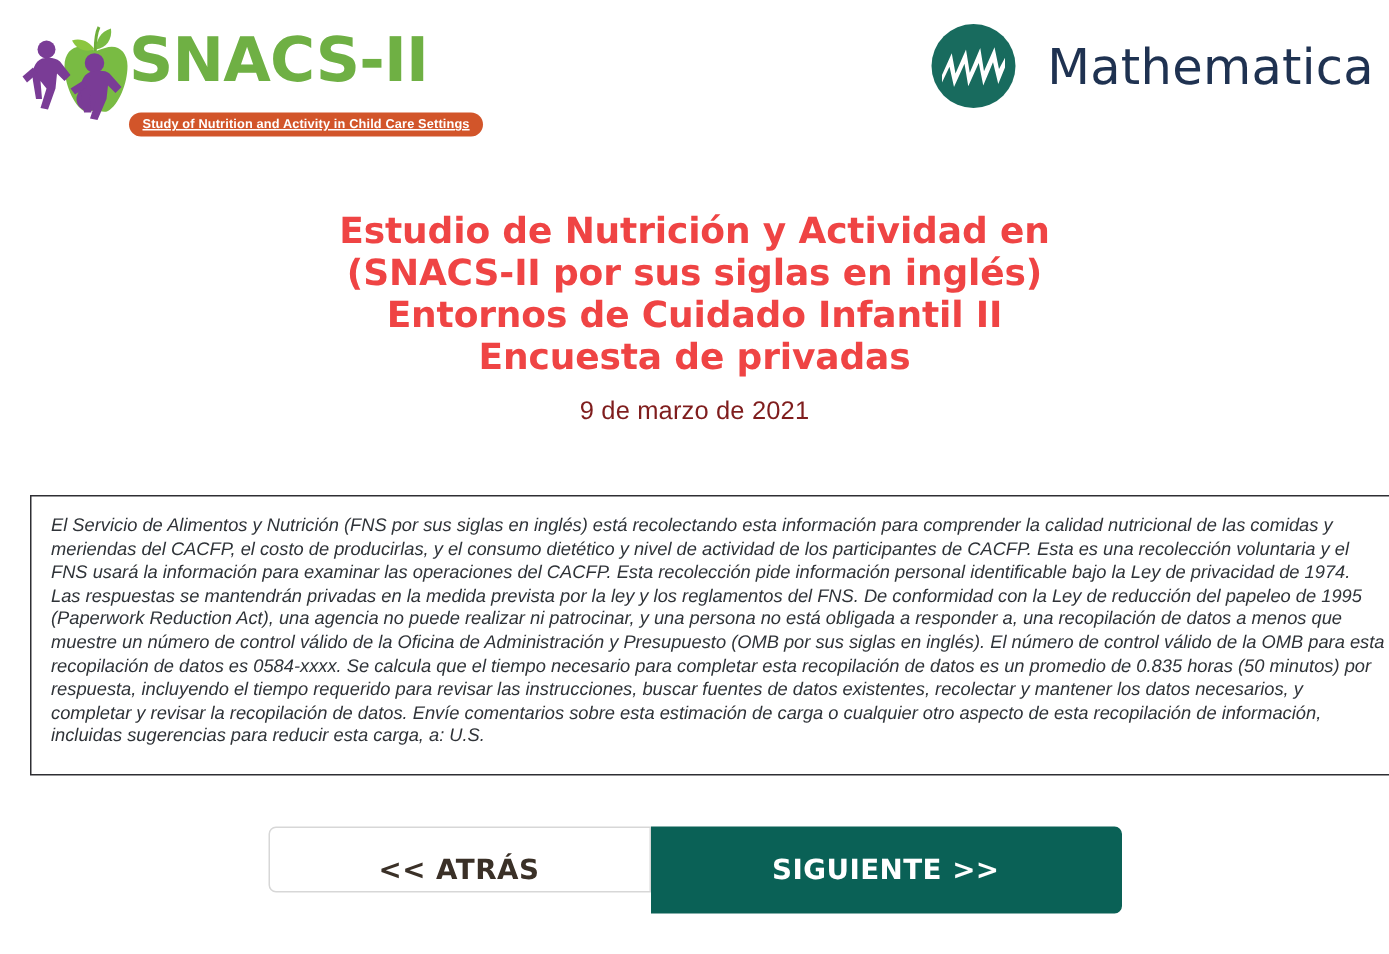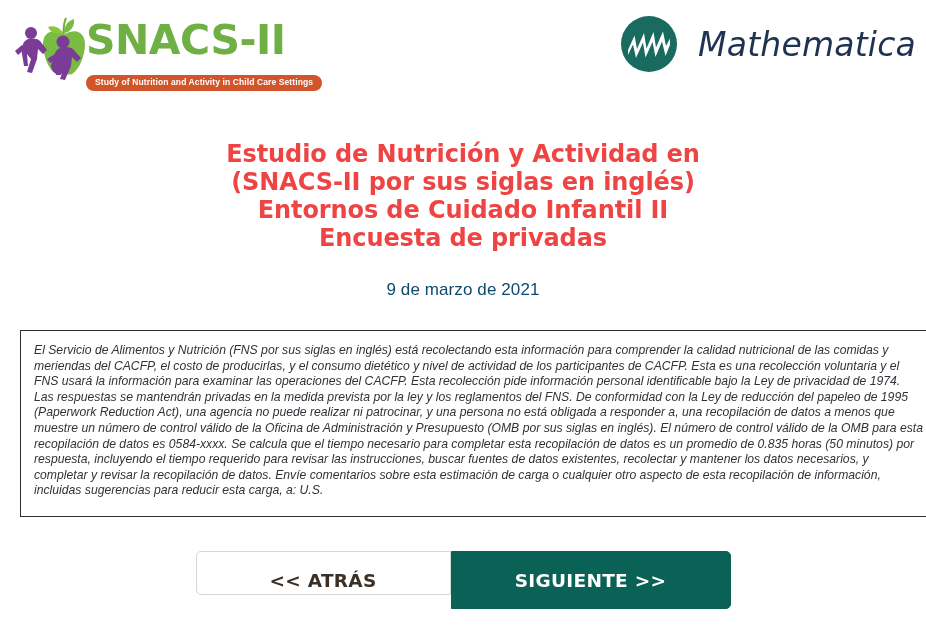--- a/index.html
+++ b/index.html
@@ -56,30 +56,30 @@
     background: #D2552A;
     border-radius: 9px;
     color: #ffffff;
     font-size: 8.5px;
     font-weight: bold;
     letter-spacing: 0.1px;
     padding: 2px 9px 3px 9px;
     white-space: nowrap;
     display: inline-block;
     line-height: 11px;
+    text-decoration: underline;
   }
 
   .math-logo {
     position: absolute;
     right: 10px;
     top: 16px;
     display: flex;
     align-items: center;
     gap: 21px;
-    font-style: italic;
   }
   .math-circle {
     width: 56px;
     height: 56px;
     border-radius: 50%;
     background: #186B5E;
     position: relative;
     flex: 0 0 56px;
   }
   .math-name {
@@ -99,23 +99,23 @@
   .title-line {
     font-family: "DejaVu Sans", sans-serif;
     font-weight: bold;
     font-size: 24px;
     line-height: 28px;
     color: #ef4444;
     letter-spacing: -0.1px;
   }
   .subdate {
     text-align: center;
-    margin-top: 28px;
+    margin-top: 12px;
     font-size: 17px;
-    color: #0c4a6e;
+    color: #7f1d1d;
     letter-spacing: 0.1px;
   }
 
   
   .notice-box {
     position: absolute;
     left: 20px;
     top: 330px;
     width: 920px;
     min-height: 187px;
@@ -157,21 +157,21 @@
   }
   .btn-back {
     width: 255px;
     background: #ffffff;
     color: #3a3027;
     border: 1px solid #d7d7d7;
     border-radius: 5px 0 0 5px;
     height: 44px;
   }
   .btn-next {
-    width: 280px;
+    width: 314px;
     background: #0A6156;
     color: #ffffff;
     border: 1px solid #0A6156;
     border-radius: 0 5px 5px 0;
     height: 58px;
   }
 </style>
 </head>
 <body>
 

